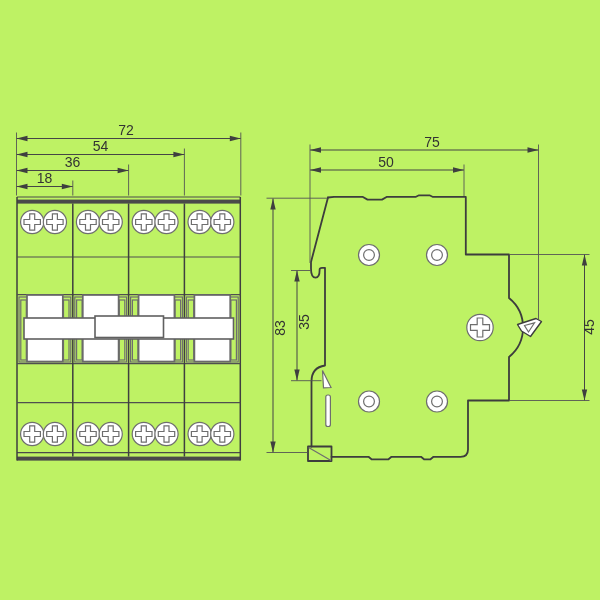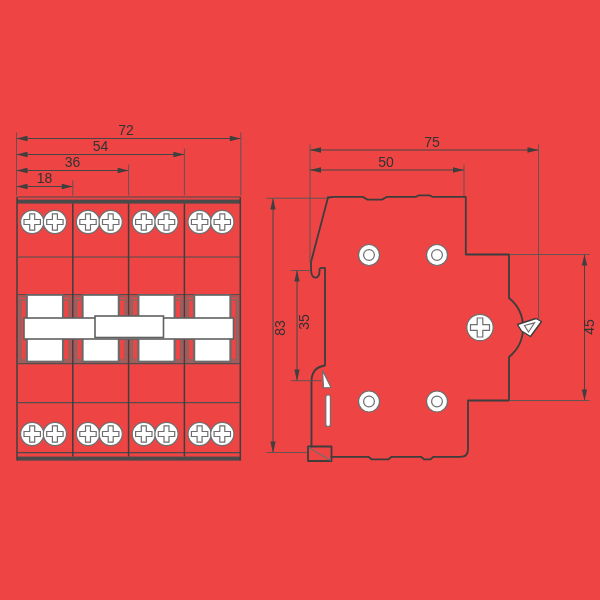--- a/index.html
+++ b/index.html
@@ -1,16 +1,16 @@
 <!DOCTYPE html>
 <html><head>
 <meta charset="utf-8">
 <style>
   html,body { margin:0; padding:0; background:#fff; }
-  .canvas { position:relative; width:600px; height:600px; background:#ef4444; overflow:hidden; }
+  .canvas { position:relative; width:600px; height:600px; background:#bef264; overflow:hidden; }
   svg { display:block; }
   svg text {
     font-family:"Liberation Sans", sans-serif;
     font-size:14px;
     fill:#333333;
     text-anchor:middle;
   }
   .edge    { stroke:#3f3f3f; stroke-width:1.5; fill:none; }
   .thin    { stroke:#4a4a4a; stroke-width:1.1; fill:none; }
   .section { stroke:#4f4f4f; stroke-width:1.2; fill:none; }

